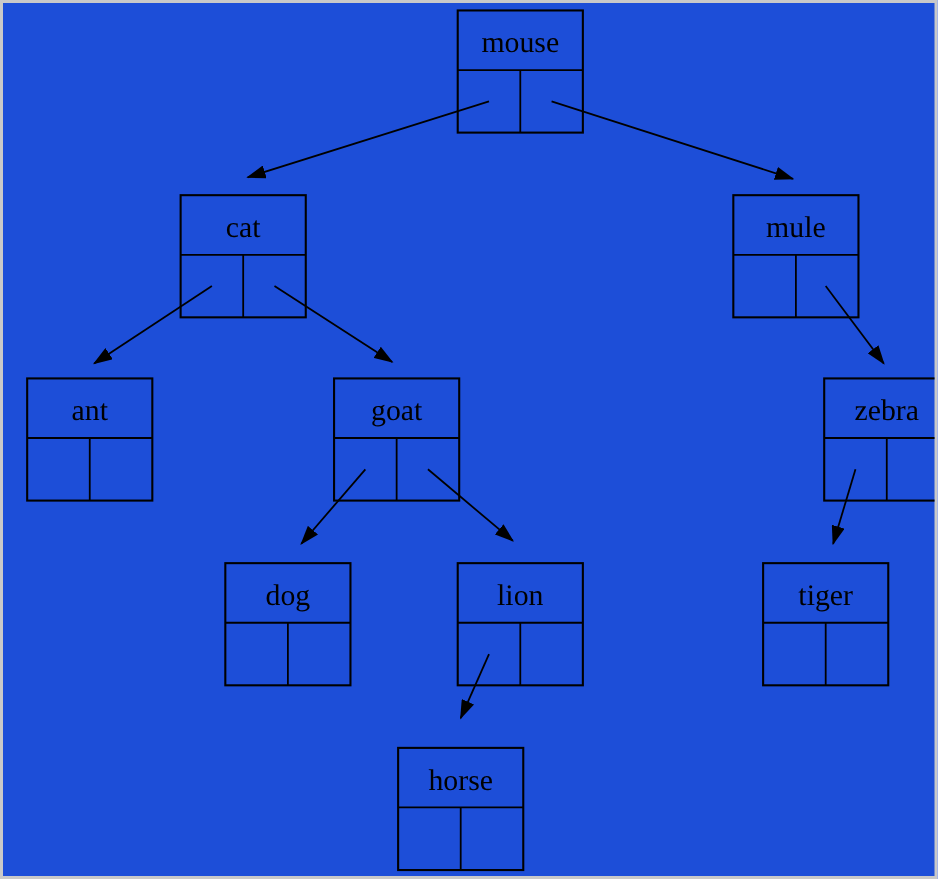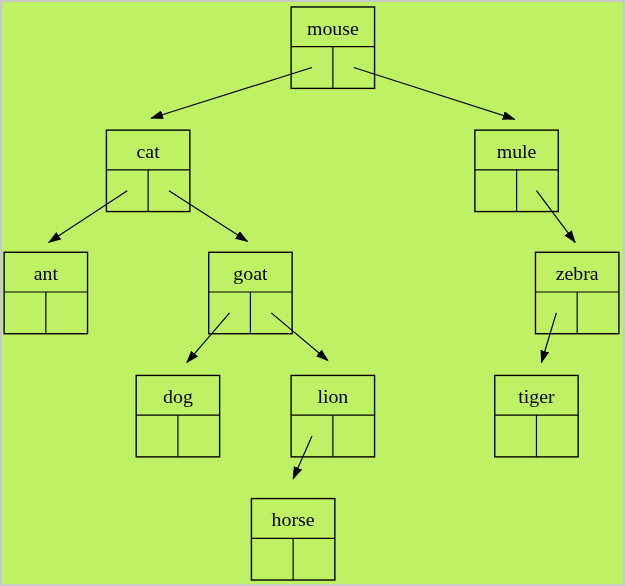--- a/index.html
+++ b/index.html
@@ -5,22 +5,23 @@
   html, body {
     margin: 0;
     padding: 0;
     background: #ffffff;
   }
   .canvas {
     width: 625px;
     height: 586px;
     box-sizing: border-box;
     border: 2px solid #c9c9c9;
-    background: #bef264;
+    background: #1d4ed8;
     overflow: hidden;
+    padding-left: 14px;
   }
   svg { display: block; }
   .box {
     fill: none;
     stroke: #000000;
     stroke-width: 1.4;
   }
   .divider {
     stroke: #000000;
     stroke-width: 1.2;

